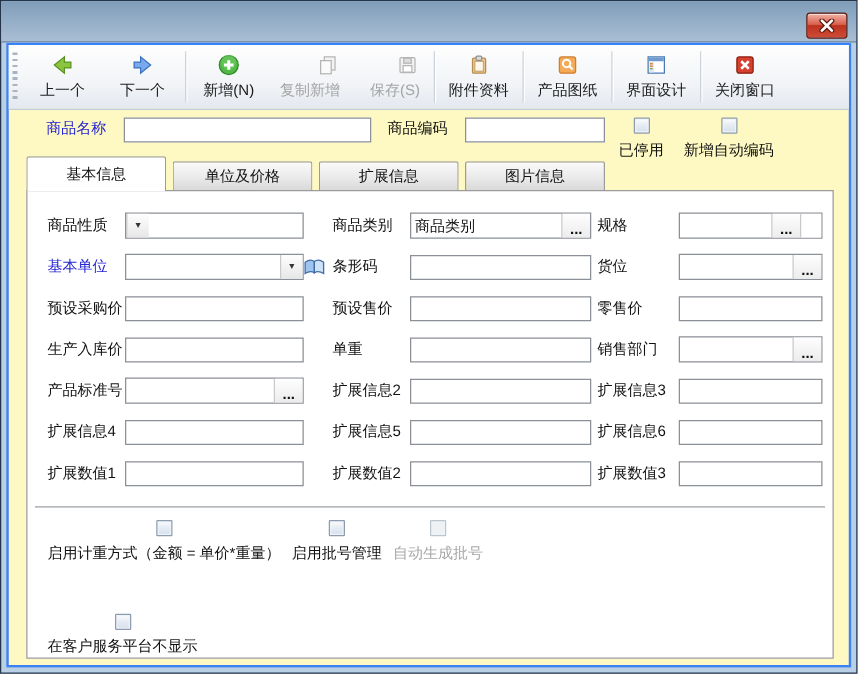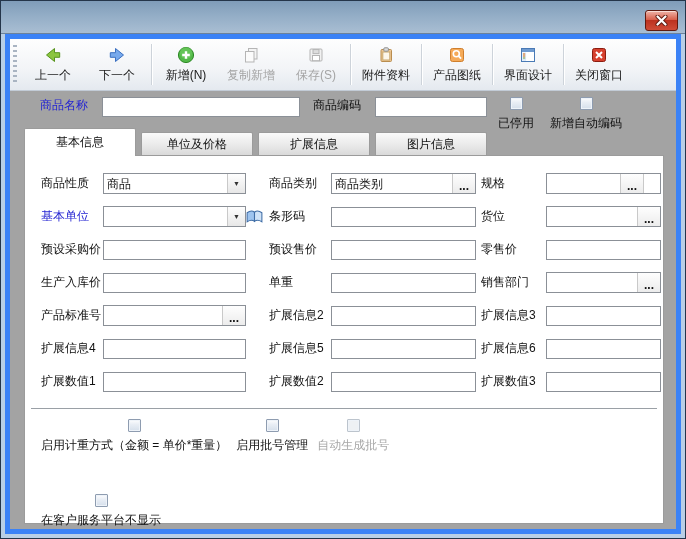--- a/index.html
+++ b/index.html
@@ -9,28 +9,28 @@
   .titlebar{position:absolute;left:0;top:0;right:0;height:32px;
     background:linear-gradient(180deg,#7f9cb9 0%,#93adc6 45%,#a9bed3 100%);
     border-bottom:1px solid #6c829b;}
   .title{position:absolute;left:13px;top:8px;font-weight:bold;color:#0d1722;letter-spacing:.5px;}
   .winclose{position:absolute;right:7px;top:9px;width:31px;height:19px;border-radius:3px;
     background:linear-gradient(180deg,#efb4a8 0%,#d9604c 45%,#bc3220 50%,#cf4c37 100%);
     border:1px solid #5f1a10;box-shadow:inset 0 1px 0 rgba(255,255,255,.55);
     display:flex;align-items:center;justify-content:center;cursor:pointer;}
   
   .frame{position:absolute;left:0;top:33px;right:0;bottom:0;padding:0 4px 4px 4px;box-sizing:border-box;}
-  .inner{position:relative;width:100%;height:100%;background:#a3a3a3;border:5px solid #3b82f6;box-sizing:border-box;}
+  .inner{position:relative;width:100%;height:100%;background:#fef9c3;border:2px solid #3b82f6;box-sizing:border-box;}
   
   .toolbar{position:absolute;left:0;top:0;right:0;height:51px;display:flex;align-items:stretch;
     background:linear-gradient(180deg,#fefefe 0%,#f2f4f7 60%,#e4e9ef 100%);border-bottom:1px solid #c2cbd6;}
   .grip{width:4px;margin:6px 4px 6px 3px;background:repeating-linear-gradient(180deg,#a9b4c2 0 2px,transparent 2px 5px);cursor:grab;}
   .tbtn{display:flex;flex-direction:column;align-items:center;justify-content:center;gap:2px;
     padding:3px 9px 4px 9px;min-width:46px;cursor:pointer;}
-  .tbtn.dis{cursor:default;}
+  .tbtn.dis{cursor:default;align-items:flex-end;}
   .tbtn.dis .tlabel{color:#a4a4a4;}
   .ticon{width:20px;height:20px;display:block;}
   .tlabel{white-space:nowrap;color:#1a1a1a;}
   .tsep{width:1px;background:#cdd3da;margin:5px 2px;box-shadow:1px 0 0 #fff;}
   
   .hdrrow{position:absolute;left:0;top:58px;right:0;height:22px;display:flex;align-items:flex-start;padding-left:30px;box-sizing:border-box;}
   .lbl{white-space:nowrap;}
   .blue{color:#2424d2;}
   .hname-l{width:62px;}
   .hname-i{width:198px;}
@@ -210,21 +210,20 @@
         <div class="tab">
             <span>图片信息</span>
           </div>
       </div>
 
       <div class="panel">
 
         <div class="fr">
           <span class="lbl lb1">商品性质</span>
           <div class="field f1">
-            <span class="fval">商品</span>
             <span class="arrow">▼</span>
           </div>
           <span class="lbl lb2">商品类别</span>
           <div class="field f2">
             <span class="fval">商品类别</span>
             <span class="dots">...</span>
           </div>
           <span class="lbl lb3">规格</span>
           <div class="field f3">
             <span class="fval"></span>

